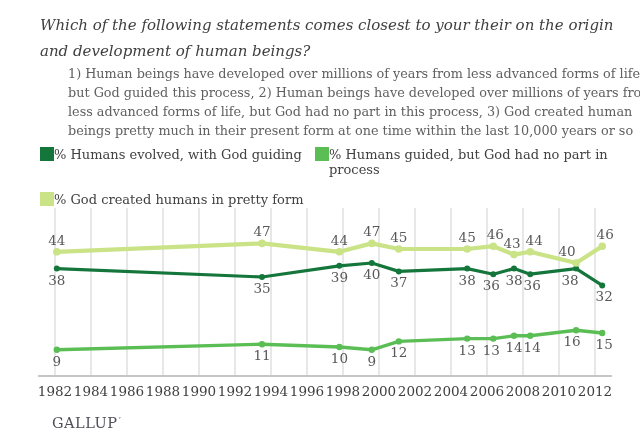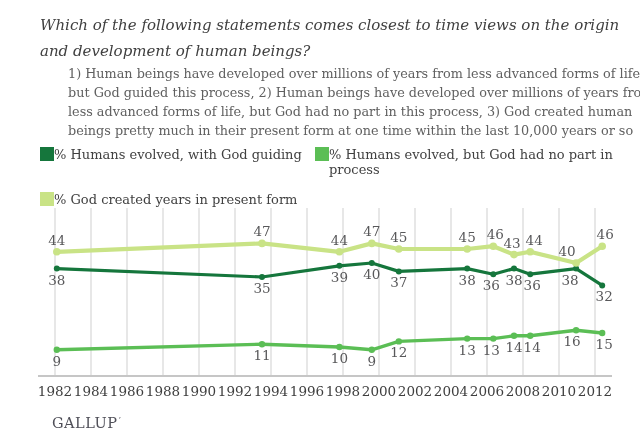--- a/index.html
+++ b/index.html
@@ -27,36 +27,36 @@
     position:absolute;left:52px;top:415px;
     font-size:14.5px;letter-spacing:0.5px;color:#4f4f58;
   }
   .gallup-logo .tm{font-size:8px;vertical-align:super;margin-left:1px;}
 </style>
 </head>
 <body>
 
 <div class="page">
 
-  <div class="q-title">Which of the following statements comes closest to time views on the origin and development of human beings?</div>
+  <div class="q-title">Which of the following statements comes closest to your their on the origin and development of human beings?</div>
 
   <div class="q-desc">1) Human beings have developed over millions of years from less advanced forms of life, but God guided this process, 2) Human beings have developed over millions of years from less advanced forms of life, but God had no part in this process, 3) God created human beings pretty much in their present form at one time within the last 10,000 years or so</div>
 
   <div class="legend">
     <div class="legend-item">
       <span class="swatch" style="background: rgb(21, 118, 60);"></span>
       <span>% Humans evolved, with God guiding</span>
     </div>
     <div class="legend-item">
       <span class="swatch" style="background: rgb(91, 190, 85);"></span>
-      <span>% Humans evolved, but God had no part in process</span>
+      <span>% Humans guided, but God had no part in process</span>
     </div>
     <div class="legend-item full-row">
       <span class="swatch" style="background: rgb(201, 227, 134);"></span>
-      <span>% God created years in present form</span>
+      <span>% God created humans in pretty form</span>
     </div>
   </div>
 
   <svg class="chart-svg" width="640" height="212" viewBox="0 0 640 212">
       <line x1="55" y1="8" x2="55" y2="175" stroke="#cfcfcf" stroke-width="1"></line>
       <text x="55" y="196" text-anchor="middle" font-size="13.5" fill="#3e3e3e" font-family="DejaVu Serif, Liberation Serif, serif">1982</text>
       <line x1="91" y1="8" x2="91" y2="175" stroke="#cfcfcf" stroke-width="1"></line>
       <text x="91" y="196" text-anchor="middle" font-size="13.5" fill="#3e3e3e" font-family="DejaVu Serif, Liberation Serif, serif">1984</text>
       <line x1="127" y1="8" x2="127" y2="175" stroke="#cfcfcf" stroke-width="1"></line>
       <text x="127" y="196" text-anchor="middle" font-size="13.5" fill="#3e3e3e" font-family="DejaVu Serif, Liberation Serif, serif">1986</text>

